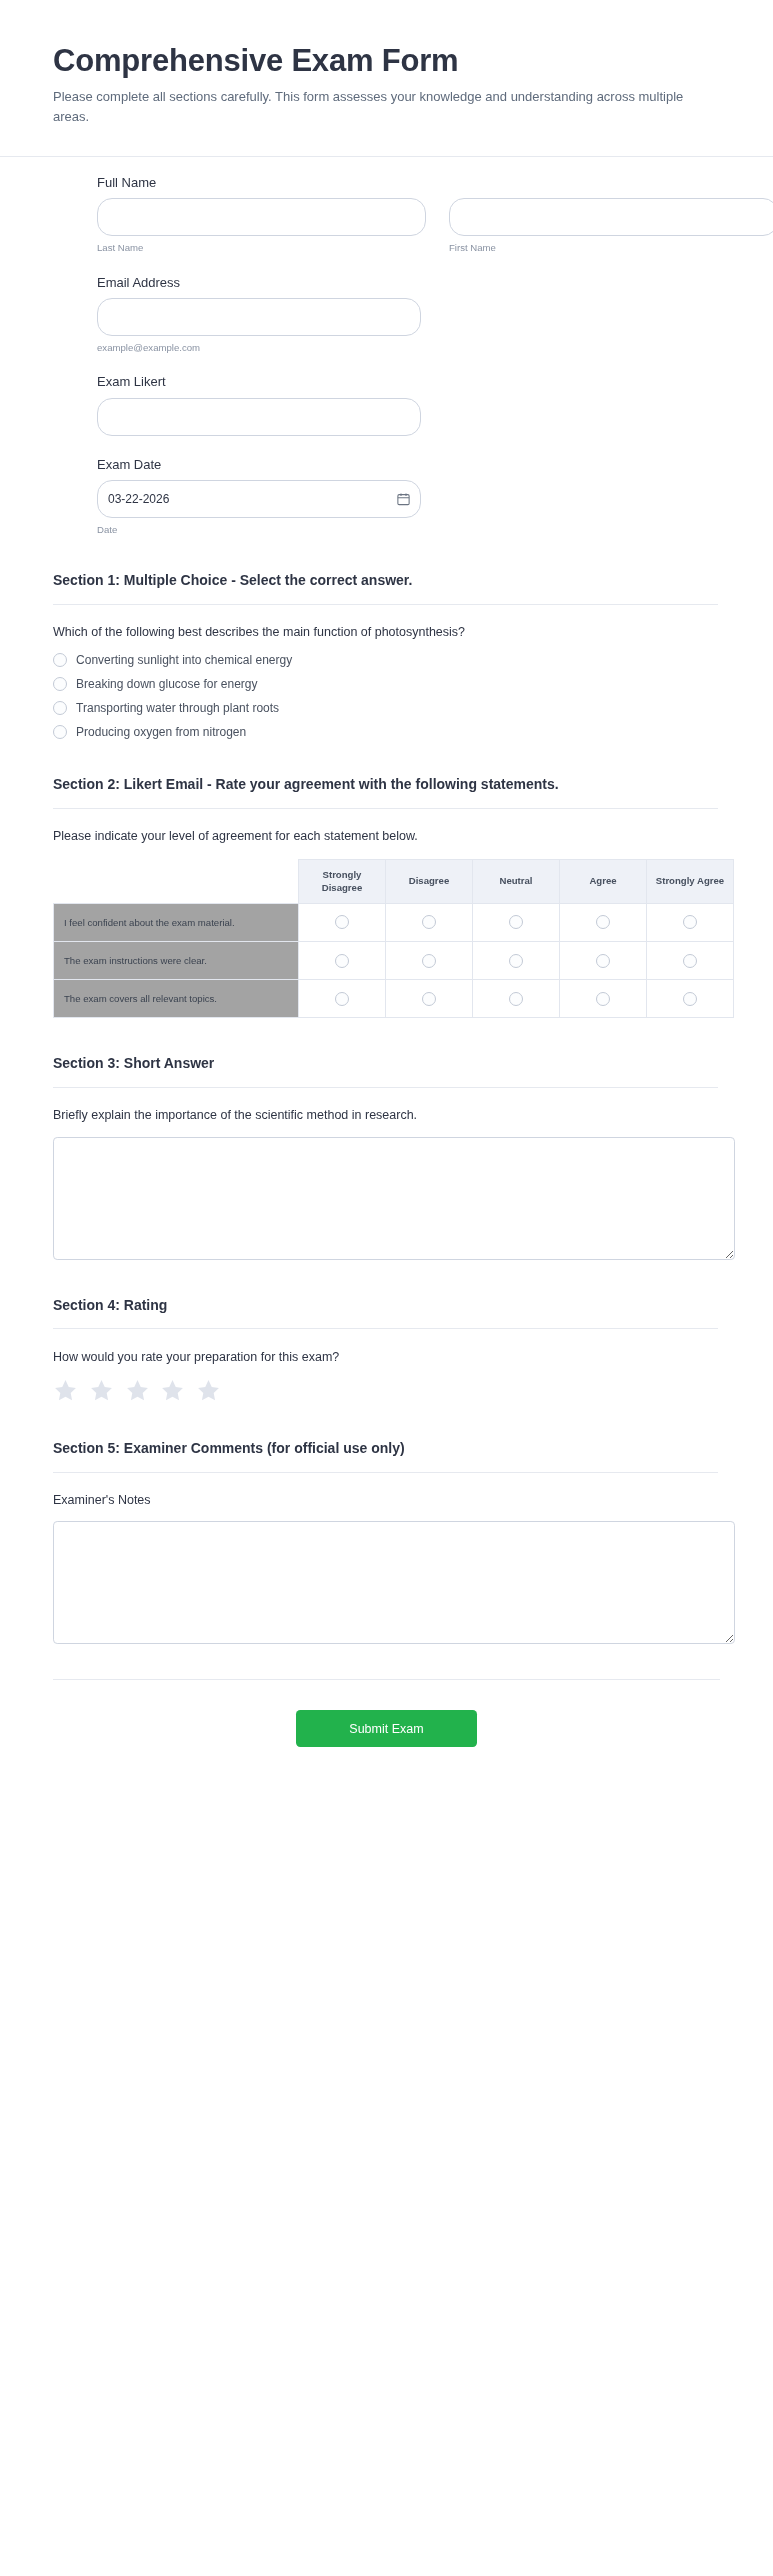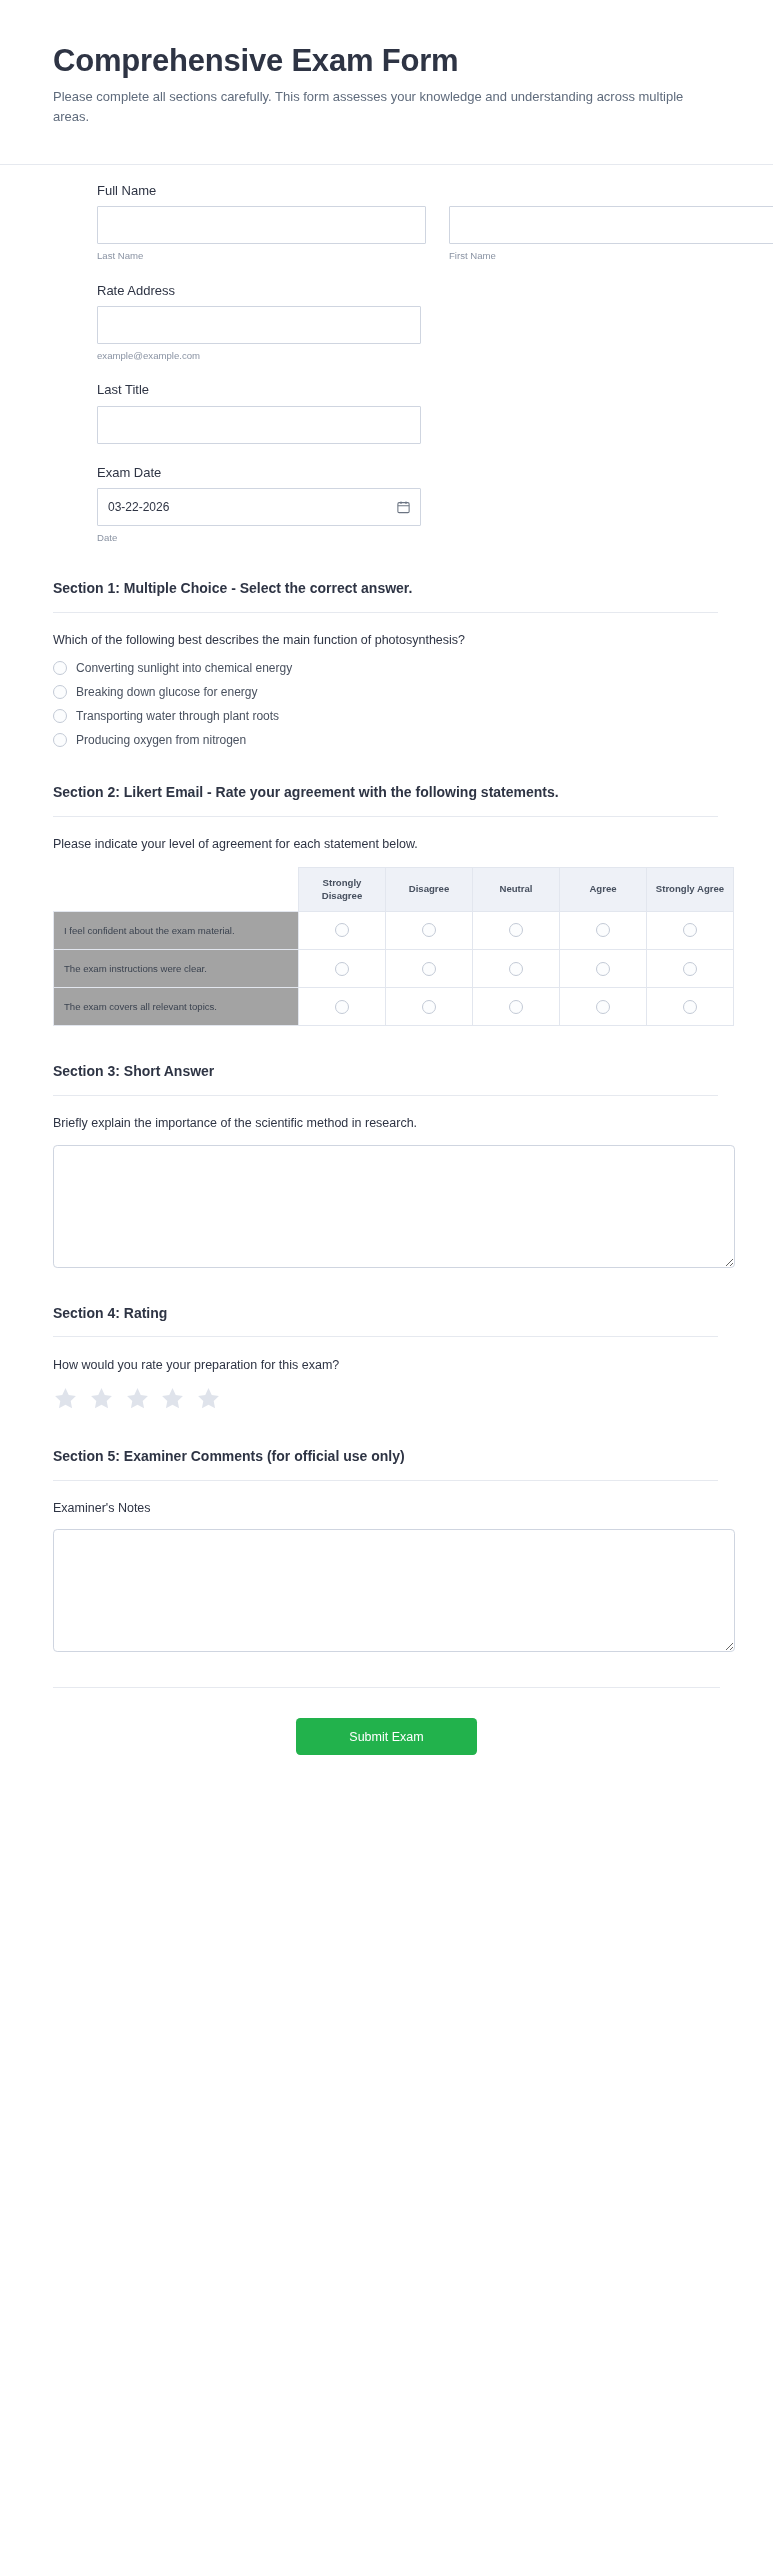--- a/index.html
+++ b/index.html
@@ -16,21 +16,21 @@
   }
   .page {
     width: 773px;
     margin: 0 auto;
     background: #ffffff;
     padding-bottom: 50px;
   }
 
   
   .form-header {
-    padding: 43px 53px 36px 53px;
+    padding: 43px 53px 28px 53px;
     border-bottom: 0.8px solid #e6e9ef;
   }
   .form-title {
     font-size: 31px;
     font-weight: bold;
     color: #2e3444;
     margin: 0 0 8.3px 0;
     letter-spacing: -0.2px;
   }
   .form-subtitle {
@@ -57,21 +57,21 @@
   }
   .sub-label {
     font-size: 9.6px;
     color: #8a93a3;
     margin-top: 5.8px;
   }
   .text-input {
     width: 324px;
     height: 38px;
     border: 0.8px solid #cfd5e0;
-    border-radius: 1px;
+    border-radius: 15px;
     padding: 0 10px;
     font-size: 12px;
     color: #2e3444;
     font-family: "Liberation Sans", sans-serif;
     background: #ffffff;
     outline: none;
     display: block;
   }
   .name-row {
     display: flex;
@@ -250,28 +250,28 @@
           <div class="sub-label">Last Name</div>
         </div>
         <div class="name-col">
           <input class="text-input" type="text" value="" style="">
           <div class="sub-label">First Name</div>
         </div>
       </div>
     </div>
 
     <div class="field-block">
-      <label class="field-label">Rate Address</label>
+      <label class="field-label">Email Address</label>
       <input class="text-input" type="text" value="" style="">
       <div class="sub-label">example@example.com</div>
     </div>
 
 
     <div class="field-block">
-      <label class="field-label">Last Title</label>
+      <label class="field-label">Exam Likert</label>
       <input class="text-input" type="text" value="" style="">
     </div>
 
     <div class="field-block">
       <label class="field-label">Exam Date</label>
       <div class="date-wrap">
         <input class="text-input" type="text" value="03-22-2026" style="">
         <span class="cal-icon">
           <svg width="15" height="15" viewBox="0 0 24 24" fill="none" stroke="#6b7482" stroke-width="1.7">
             <rect x="3" y="5" width="18" height="16" rx="2"></rect>

